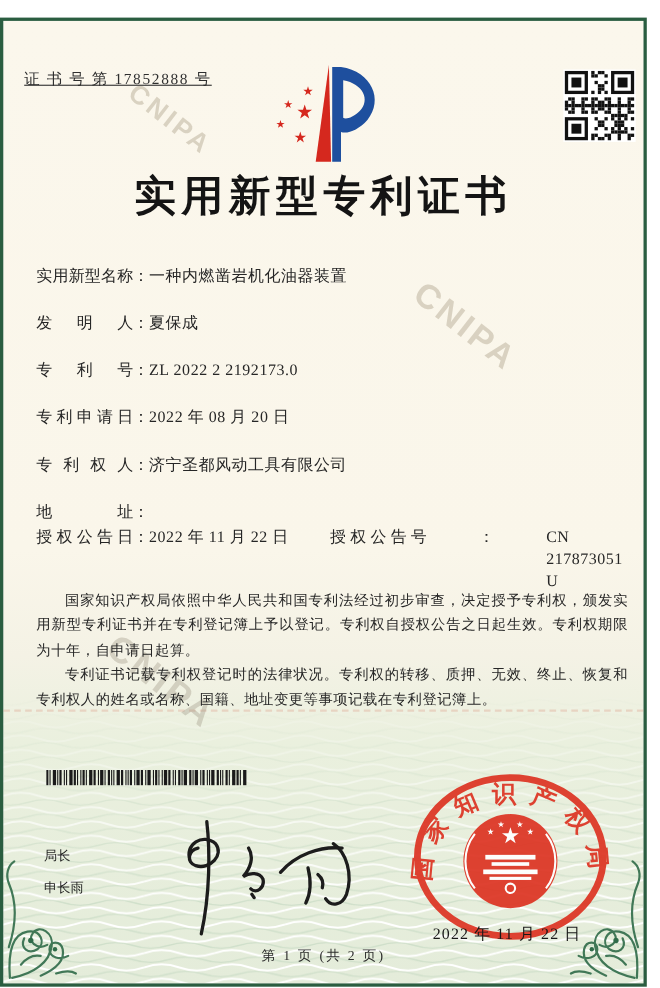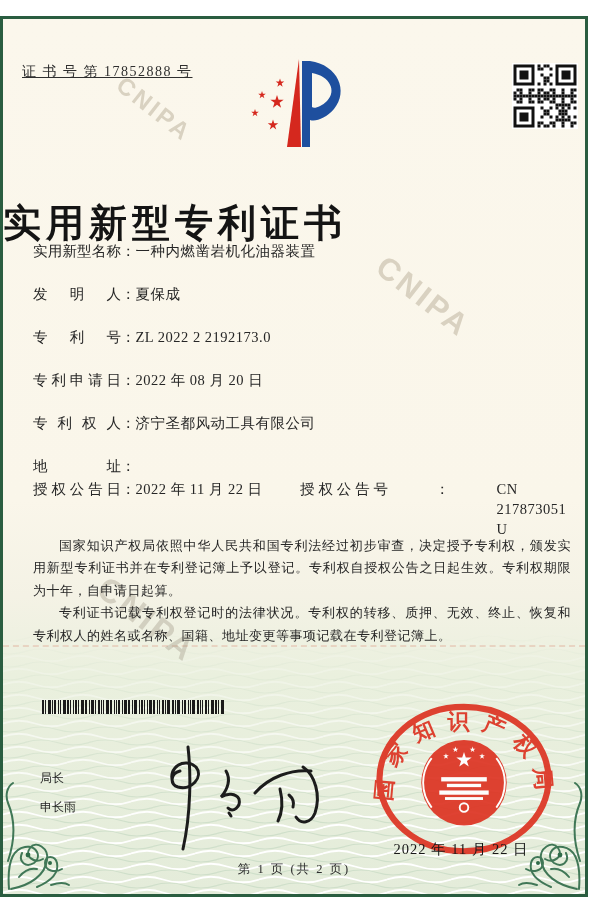--- a/index.html
+++ b/index.html
@@ -11,22 +11,22 @@
   .waves{position:absolute;left:0;bottom:0;width:100%;height:268px;pointer-events:none;}
   .microline{position:absolute;left:0;top:626px;width:100%;border-top:2px dashed rgba(205,85,55,0.18);}
   .wm{position:absolute;color:rgba(168,156,130,0.40);font-family:"Liberation Sans","DejaVu Sans",sans-serif;
       font-weight:bold;transform:rotate(38deg);transform-origin:left top;letter-spacing:3px;}
   .wm1{left:125px;top:52px;font-size:24px;}
   .wm2{left:388px;top:230px;font-size:31px;}
   .wm3{left:110px;top:550px;font-size:33px;color:rgba(150,140,120,0.33);}
   .cert-no{position:absolute;left:19px;top:44px;font-size:14px;letter-spacing:1.5px;color:#2e2e2e;text-decoration:underline;}
   .logo{position:absolute;left:243px;top:36px;width:104px;height:100px;}
   .qr{position:absolute;left:509px;top:44px;width:66px;height:66px;}
-  .title{position:absolute;left:0;top:134px;width:100%;text-align:left;
-         font-size:38px;font-weight:bold;letter-spacing:5px;color:#141414;margin-top:45px;}
+  .title{position:absolute;left:0;top:134px;width:100%;text-align:center;
+         font-size:38px;font-weight:bold;letter-spacing:5px;color:#141414;}
   .fields{position:absolute;left:30px;top:222px;width:532px;font-size:14.5px;color:#262626;}
   .row{display:flex;line-height:20px;margin-bottom:23px;}
   .lbl{flex:none;display:inline-block;width:88px;text-align:justify;text-align-last:justify;}
   .colon{flex:none;}
   .val{flex:1;letter-spacing:0.5px;}
   .row.addr{margin-bottom:3px;}
   .row.addr .val{max-width:388px;}
   .grant-row{display:flex;line-height:20px;}
   .grant-left{display:flex;width:267px;flex:none;}
   .grant-right{display:flex;flex:1;gap:47px;}

